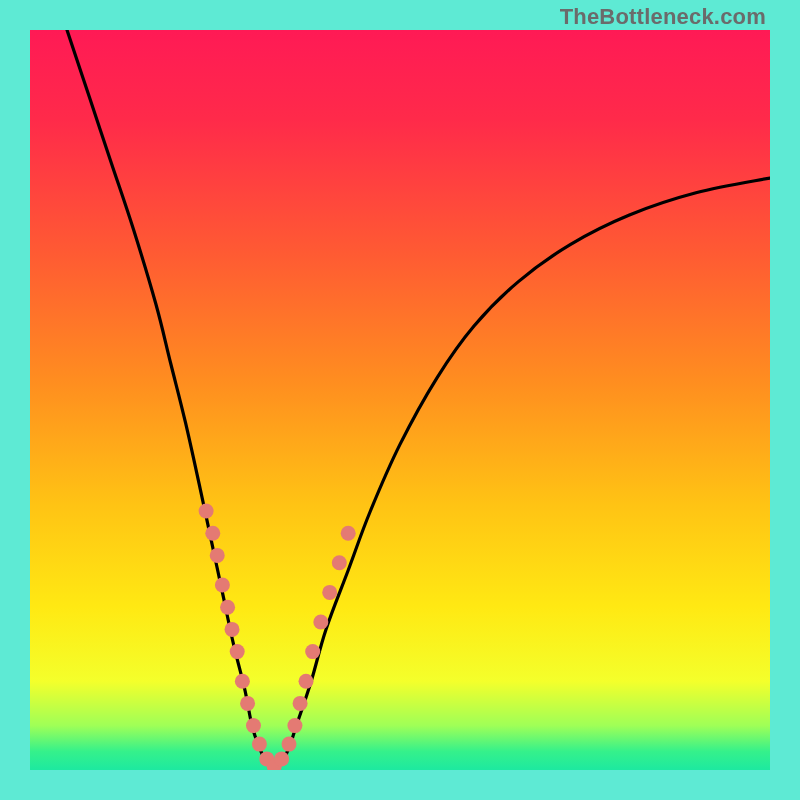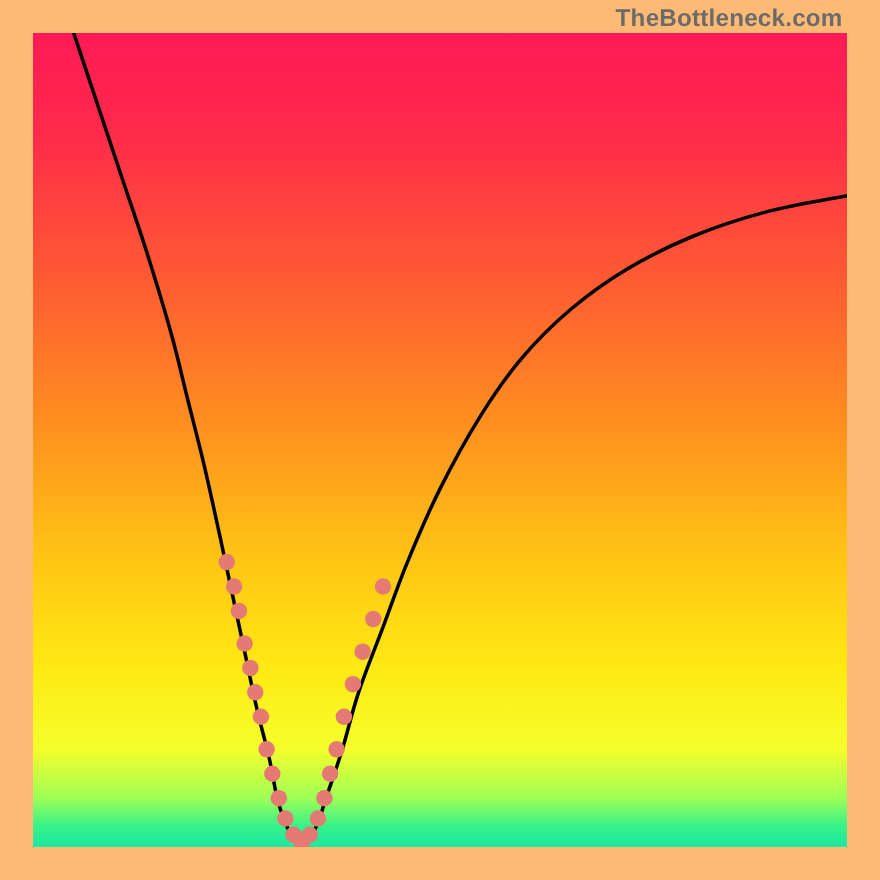--- a/index.html
+++ b/index.html
@@ -9,21 +9,21 @@
     height: 800px;
     background: #000;
     overflow: hidden;
   }
   .frame {
     position: absolute;
     left: 0;
     top: 0;
     width: 800px;
     height: 800px;
-    background: #fdba74;
+    background: #5eead4;
   }
   .plot-area {
     position: absolute;
     left: 30px;
     top: 30px;
     width: 740px;
     height: 740px;
     overflow: hidden;
   }
   .gradient {

